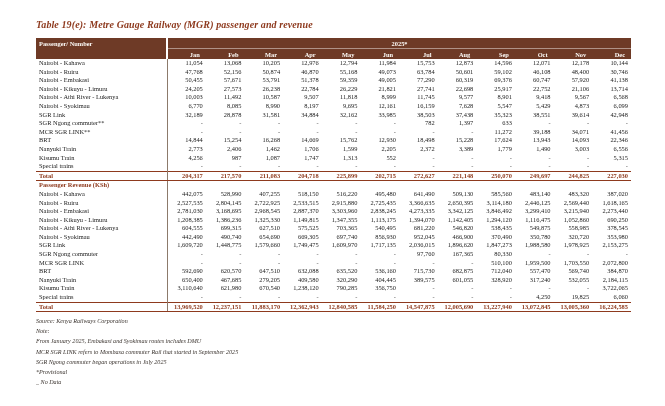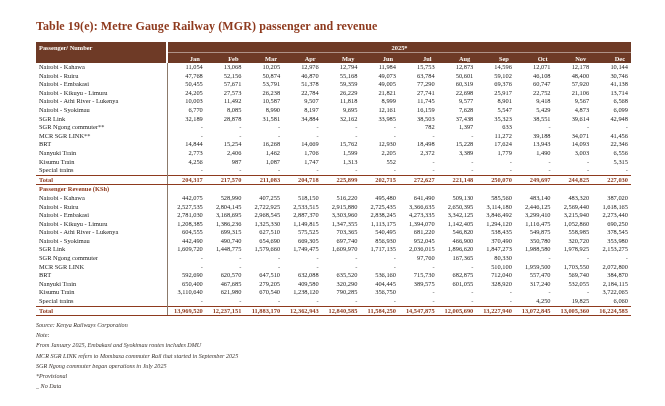--- a/index.html
+++ b/index.html
@@ -1,18 +1,18 @@
 <!DOCTYPE html>
 <html><head>
 <meta charset="utf-8">
 <style>
   html,body{margin:0;padding:0;background:#ffffff;}
   body{width:665px;height:406px;font-family:"Liberation Serif",serif;overflow:hidden;}
   .page{padding:19px 34px 0 36px;}
-  .title{font-size:12px;font-weight:bold;color:#8e3a1e;margin:0 0 8px 0;letter-spacing:.1px;}
+  .title{font-size:10px;font-weight:bold;color:#8e3a1e;margin:0 0 8px 0;letter-spacing:.1px;font-style:italic;}
   table{border-collapse:collapse;table-layout:fixed;width:595px;}
   col.label-col{width:131px;}
   col.month-col{width:38.6px;}
   thead th{background:#6e3a26;color:#fdfbf7;font-size:6.4px;font-weight:bold;padding:1.5px 3px;}
   th.rowhead{text-align:left;border-right:2px solid #ffffff;vertical-align:top;}
   th.year{text-align:center;border-bottom:.5px solid rgba(255,255,255,.45);}
   th.month{text-align:right;padding-right:6px;}
   tbody td{font-size:6.4px;color:#1c1c1c;padding:1px 3px;text-align:right;line-height:6.6px;white-space:nowrap;overflow:hidden;}
   td.label{text-align:left;border-right:1px solid #8c7a6b;}
   tr.total-row td{color:#8e3a1e;font-weight:bold;border-top:1px solid #8e3a1e;border-bottom:1px solid #8e3a1e;}

